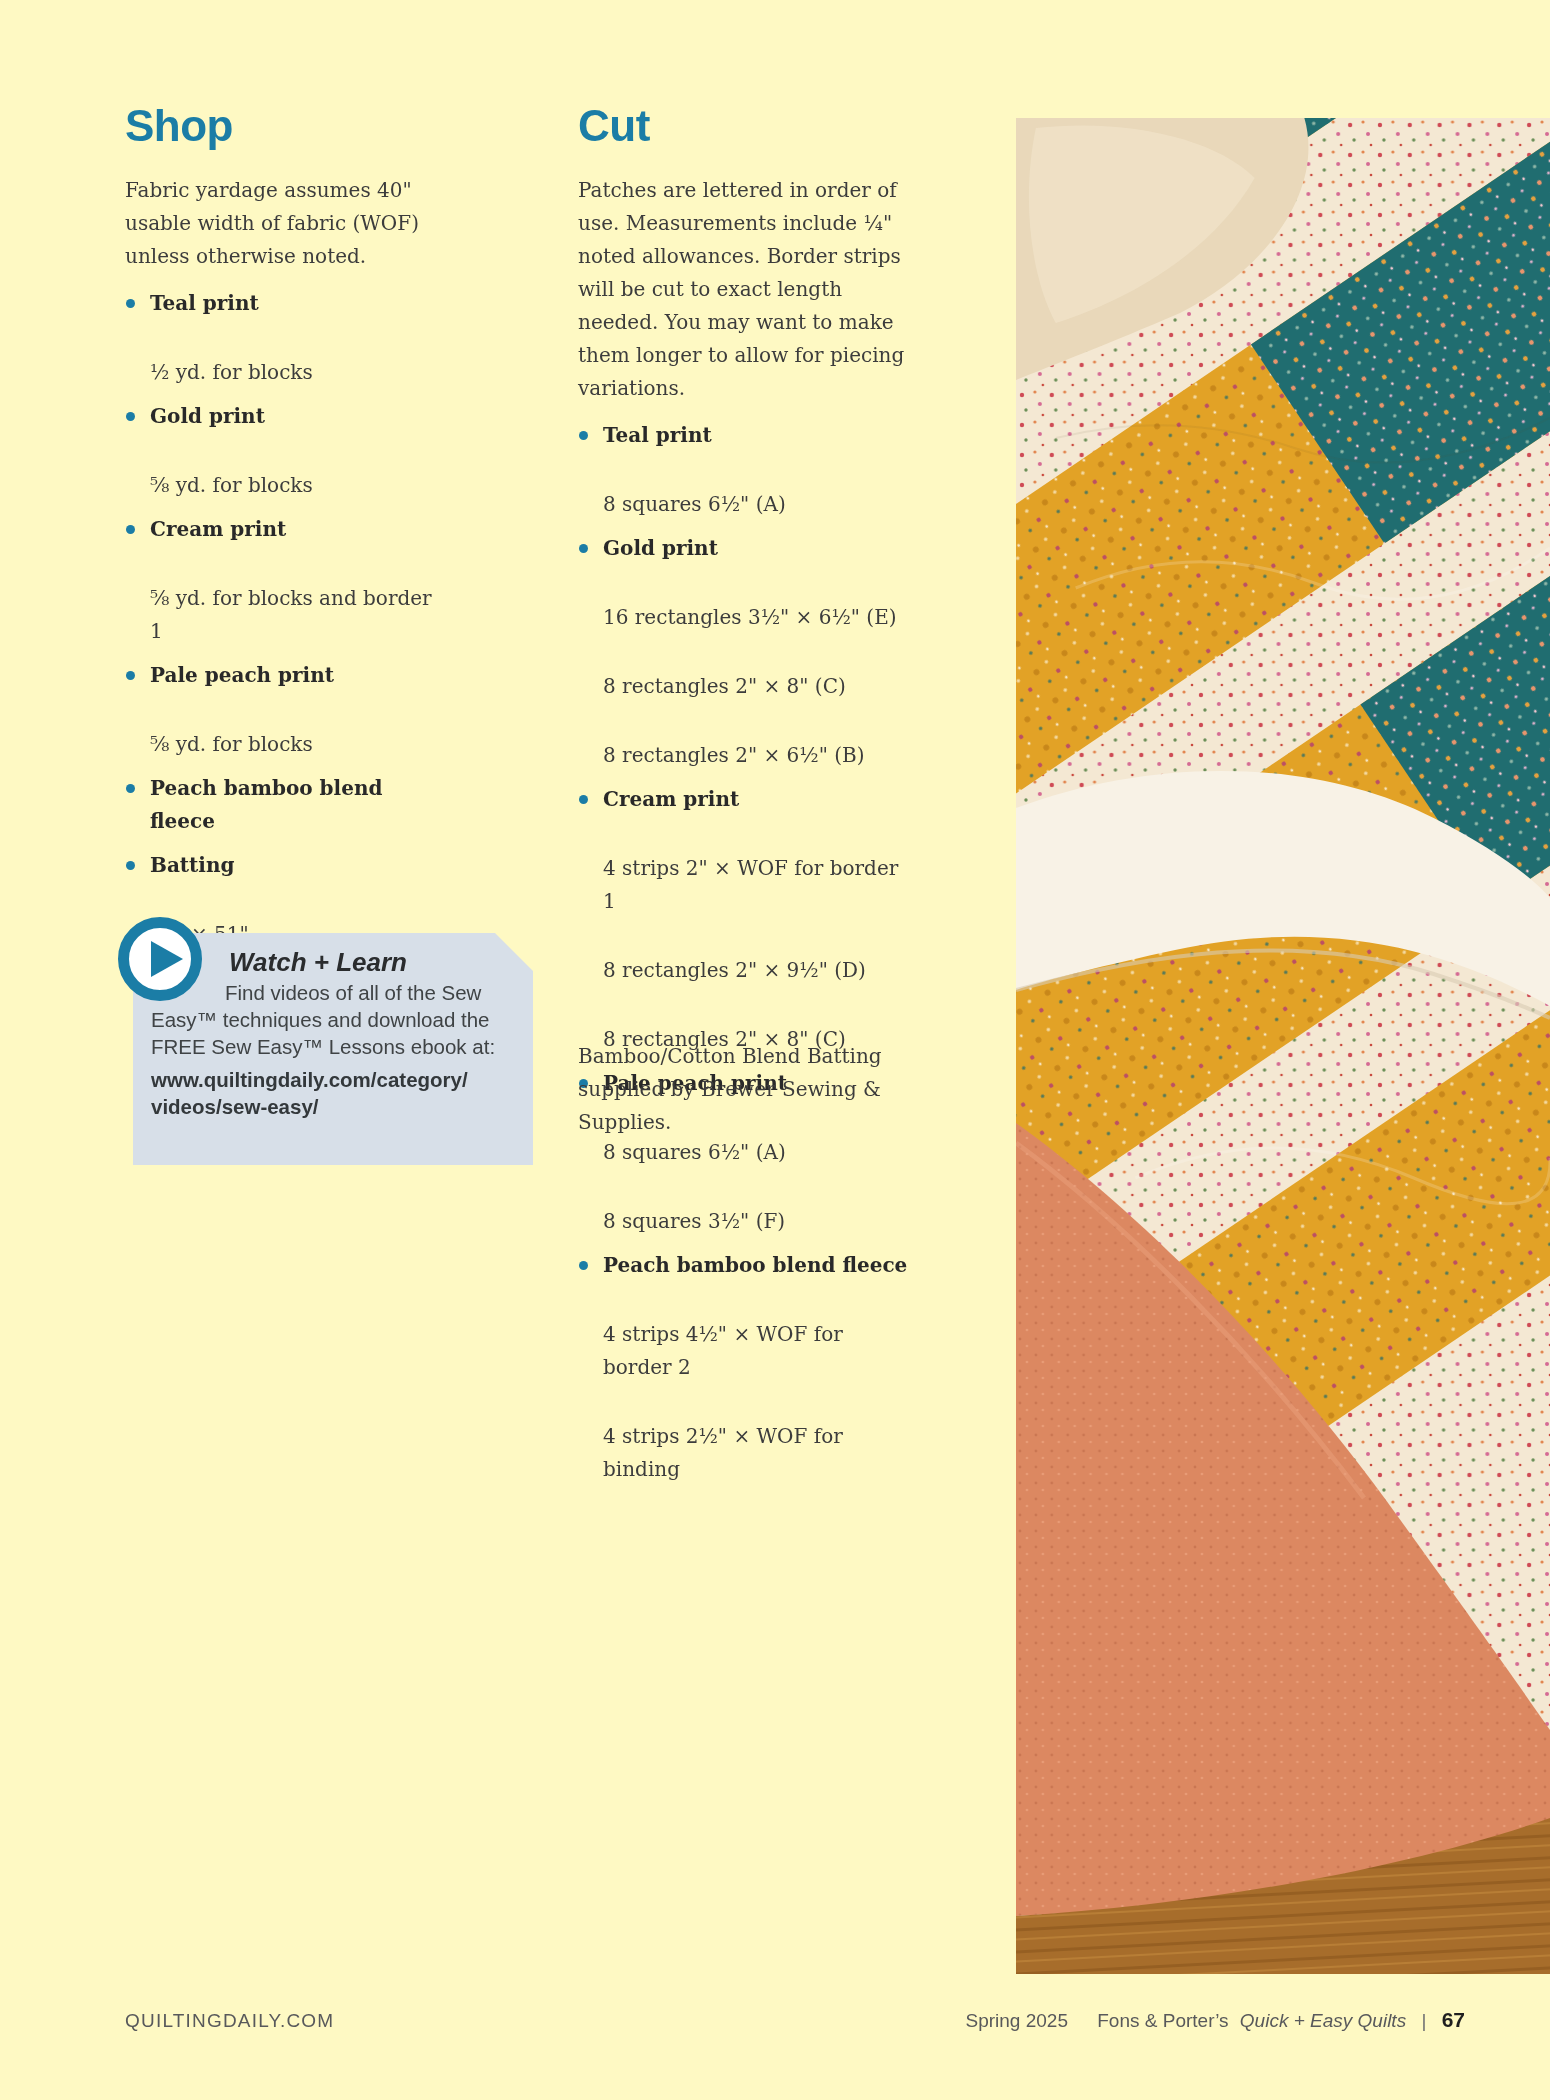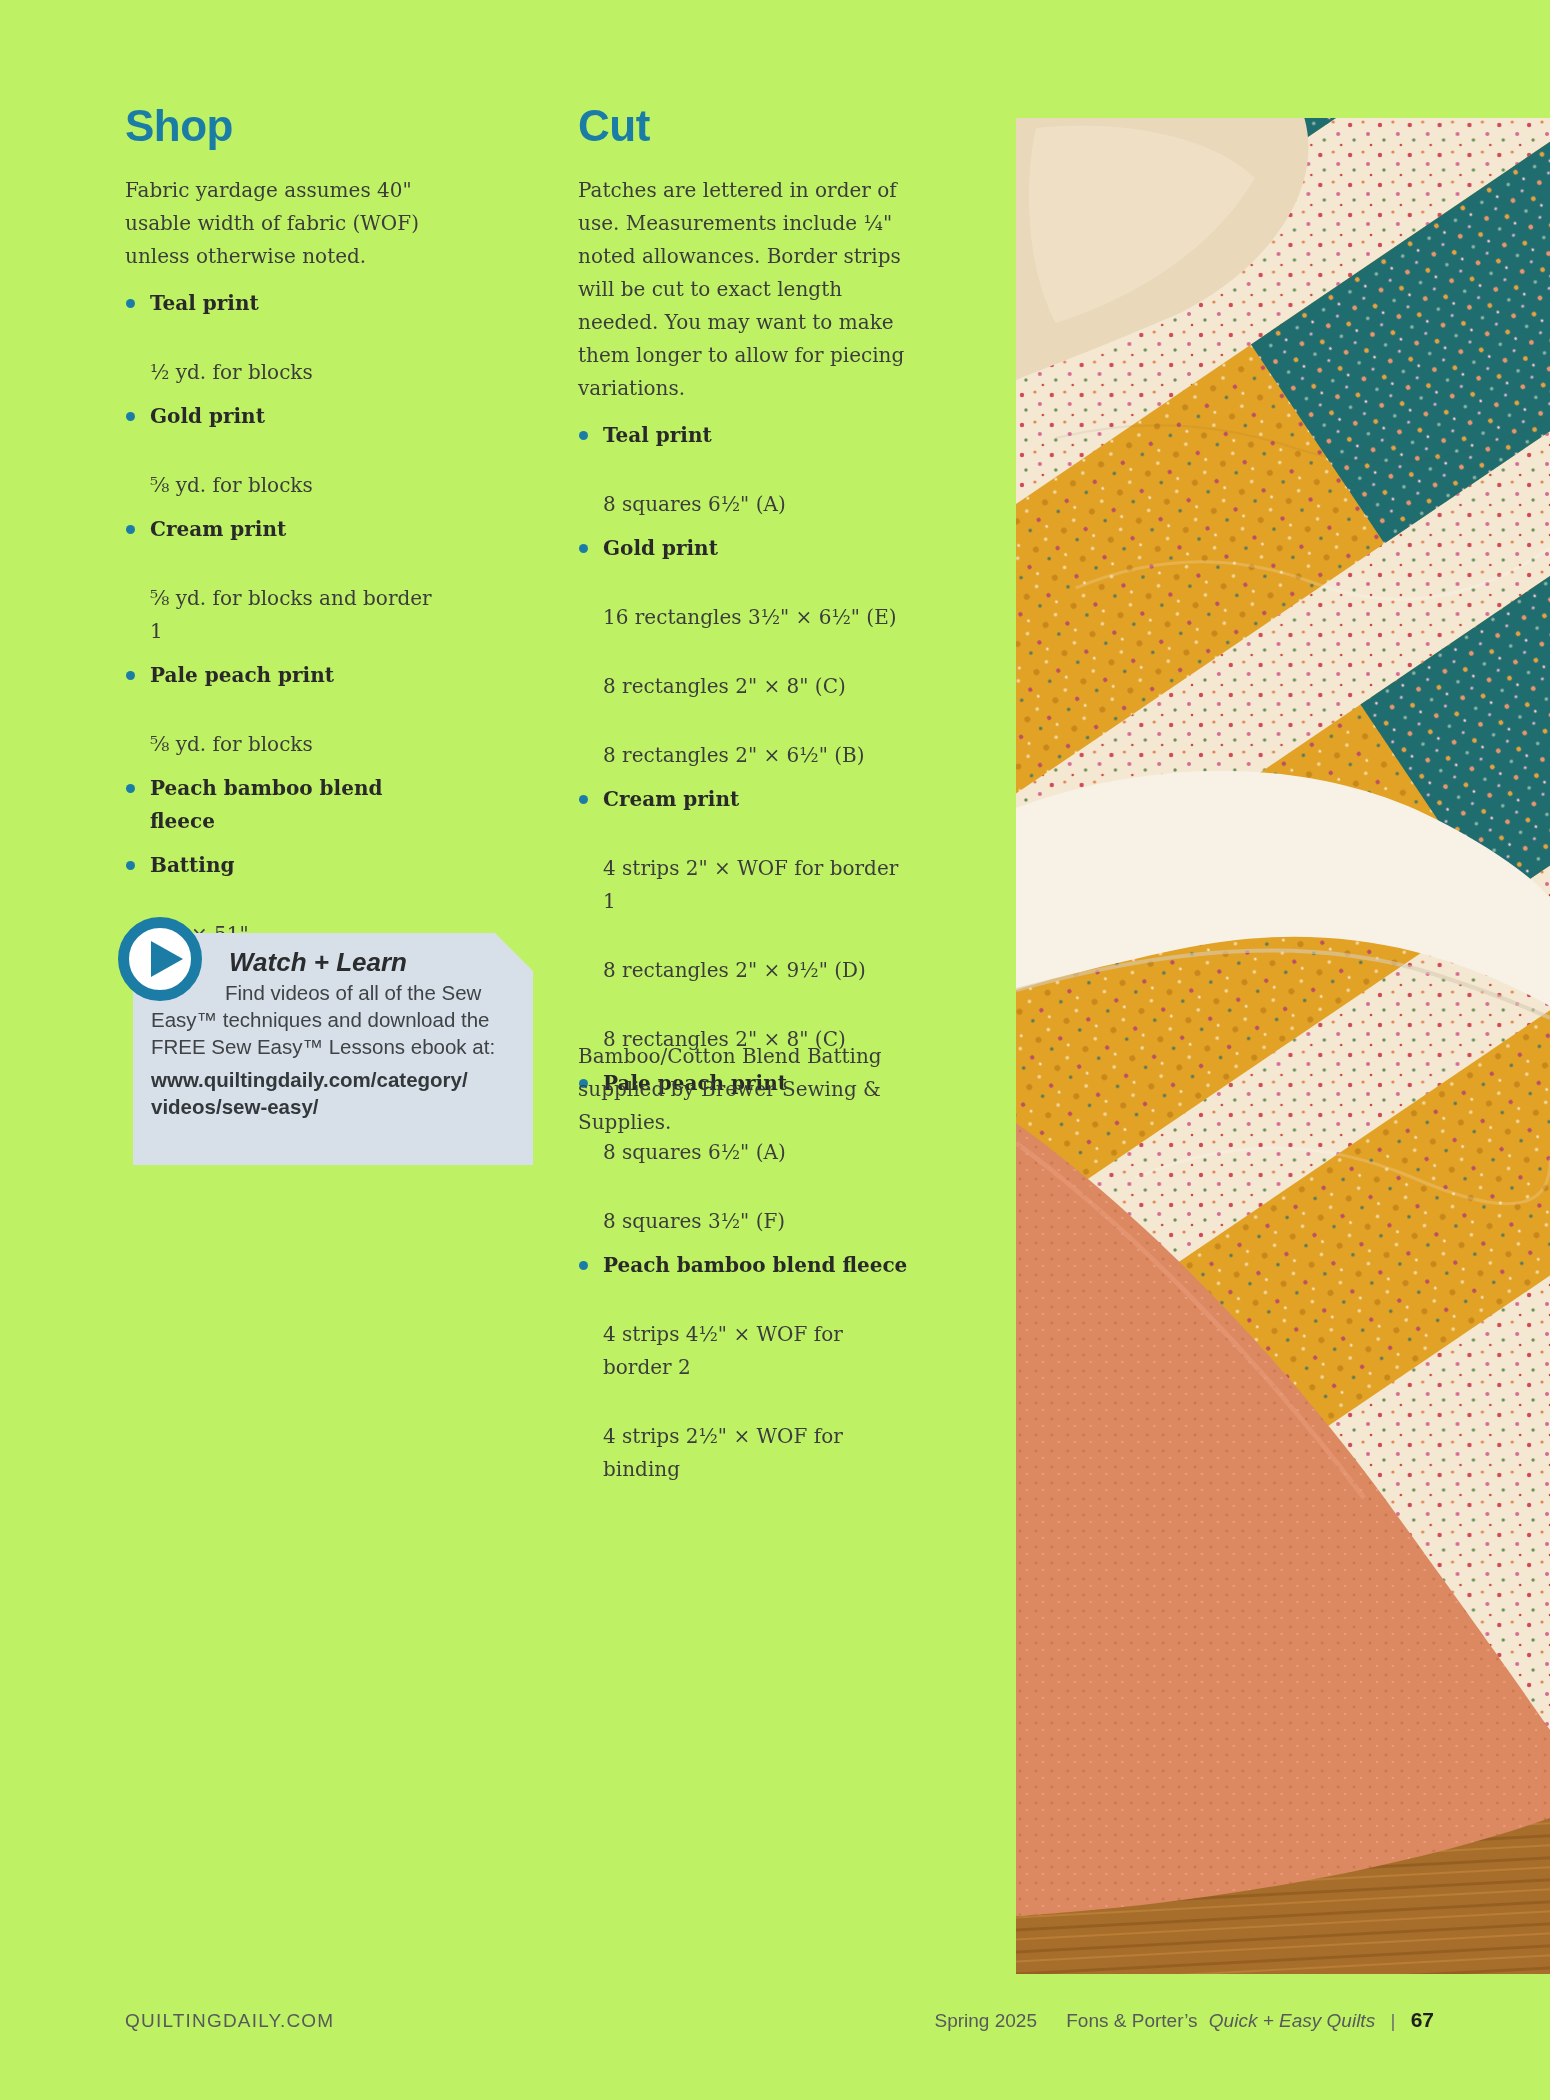--- a/index.html
+++ b/index.html
@@ -1,16 +1,16 @@
 <!DOCTYPE html>
 <html><head>
 <meta charset="utf-8">
 <style>
   html,body{margin:0;padding:0;background:#ffffff;}
-  .page{position:relative;width:1550px;height:2100px;background:#bef264;overflow:hidden;
+  .page{position:relative;width:1550px;height:2100px;background:#fef9c3;overflow:hidden;
         font-family:"DejaVu Serif", serif;color:#3c3c3c;}
   .col{position:absolute;top:100px;}
   .col-shop{left:125px;width:312px;}
   .col-cut{left:578px;width:338px;}
   h2.heading{font-family:"Liberation Sans", sans-serif;font-weight:bold;color:#1b7da6;
              font-size:44px;line-height:52px;margin:0 0 22px 0;letter-spacing:-0.5px;}
   p.intro{font-size:20px;line-height:33px;margin:0 0 14px 0;}
   .item{position:relative;padding-left:25px;margin:0 0 11px 0;font-size:20px;line-height:33px;}
   .bullet{position:absolute;left:1px;top:12px;width:9px;height:9px;border-radius:50%;background:#1b7da6;}
   .item-name{font-weight:bold;color:#292929;}
@@ -31,21 +31,21 @@
              border-left:32px solid #1b7da6;border-top:18px solid transparent;border-bottom:18px solid transparent;}
   
   .note-block{position:absolute;left:578px;top:1040px;width:338px;font-size:20px;line-height:33px;}
   .note-block p{margin:0 0 26px 0;}
   .note-label{color:#1b7da6;font-weight:bold;}
   
   .photo{position:absolute;left:1016px;top:118px;width:534px;height:1856px;margin:0;overflow:hidden;}
   .photo svg{display:block;width:100%;height:100%;}
   
   .footer{position:absolute;left:0;top:2008px;width:1550px;box-sizing:border-box;
-          padding:0 116px 0 125px;display:flex;justify-content:space-between;align-items:baseline;
+          padding:0 85px 0 125px;display:flex;justify-content:space-between;align-items:baseline;
           font-family:"Liberation Sans", sans-serif;font-size:19px;color:#58595b;}
   .f-left{letter-spacing:1.2px;}
   .f-right span{margin-left:6px;}
   .f-issue{margin-right:18px;}
   .f-title{font-style:italic;}
   .f-sep{color:#6d6e70;padding:0 4px;}
   .f-num{font-weight:bold;color:#1f1f1f;font-size:21px;}
 </style>
 </head>
 <body>

